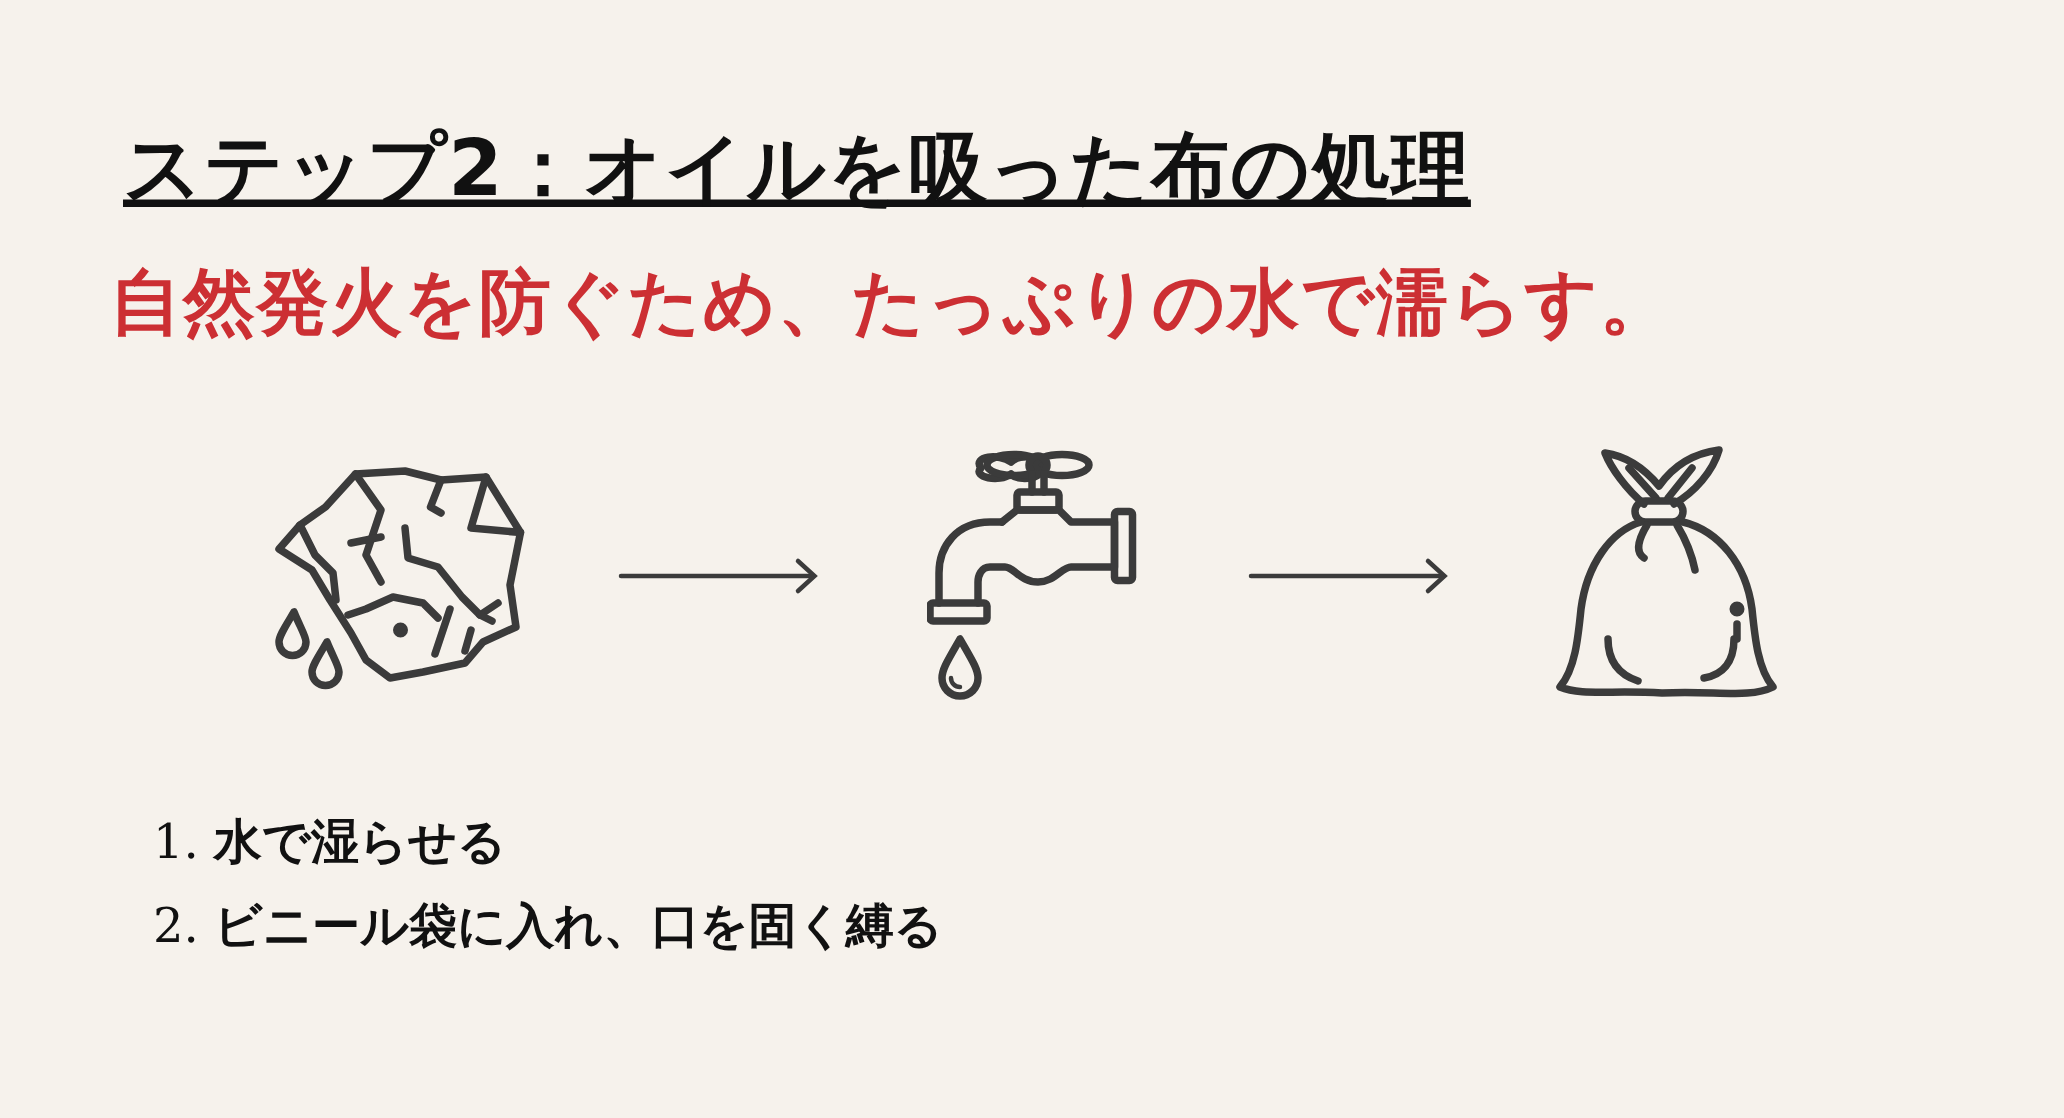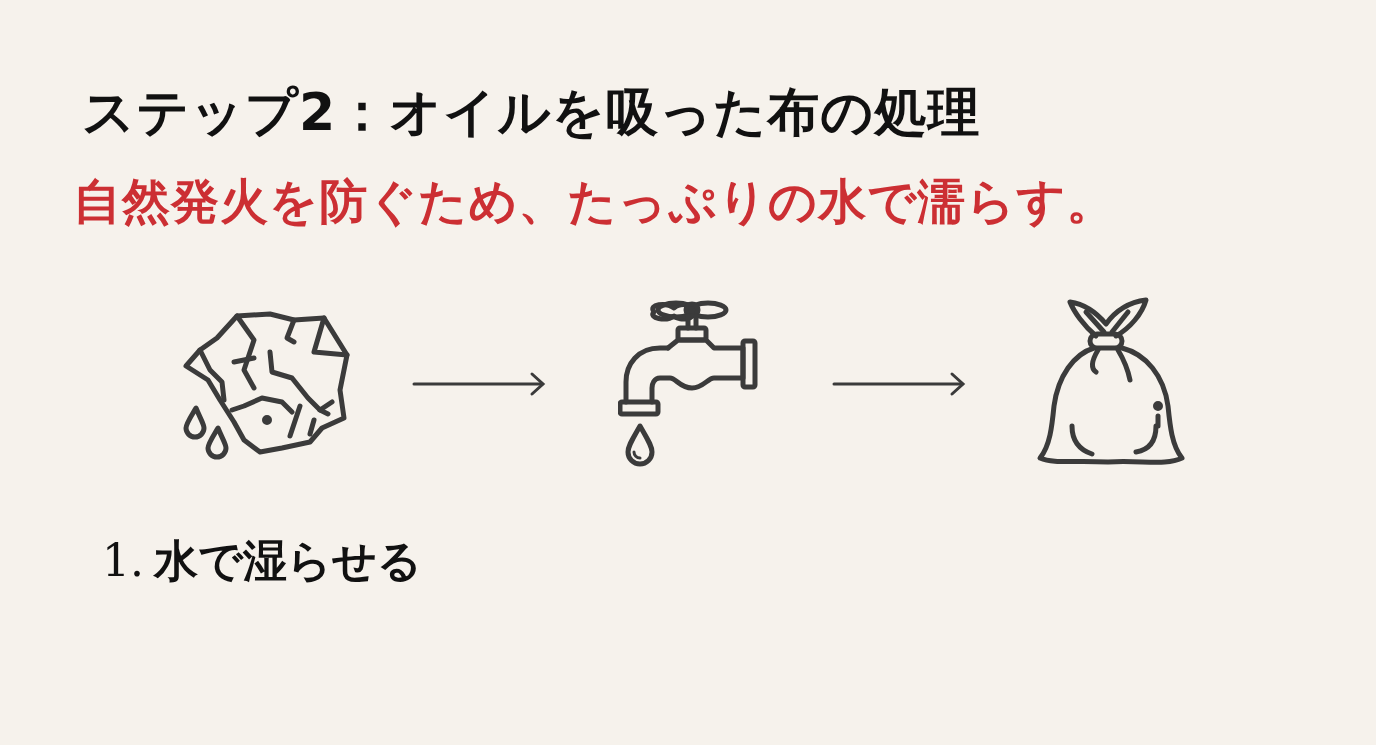--- a/index.html
+++ b/index.html
@@ -5,34 +5,34 @@
     html, body { margin: 0; padding: 0; }
     body {
       width: 1376px; height: 745px; overflow: hidden;
       background: #f6f2ec;
       font-family: "DejaVu Sans", sans-serif;
       position: relative;
     }
     .title {
       position: absolute; left: 82px; top: 78px;
       font-size: 52px; font-weight: bold; color: #111;
-      letter-spacing: 1px; white-space: nowrap;
+      letter-spacing: 1px; white-space: nowrap; text-decoration: underline;
     }
     .subtitle {
       position: absolute; left: 73px; top: 170px;
       font-size: 48px; font-weight: bold; color: #cc2f33;
       letter-spacing: 1px; white-space: nowrap;
     }
     .icon { position: absolute; }
     .steps {
       position: absolute; left: 102px; top: 533px;
       margin: 0; padding: 0; list-style: none;
     }
     .steps li {
-      font-size: 44px; font-weight: bold; color: #111;
+      font-size: 32px; font-weight: bold; color: #111;
       height: 56px; line-height: 56px; white-space: nowrap;
     }
     .steps .num { font-family: "DejaVu Serif", serif; font-weight: normal; margin-right: 10px; }
   </style>
 </head>
 <body>
 
 <div class="title">ステップ2：オイルを吸った布の処理</div>
 <div class="subtitle">自然発火を防ぐため、たっぷりの水で濡らす。</div>
 
@@ -91,13 +91,16 @@
   <path d="M38 130 C38 146 46 154 58 158"></path>
   <path d="M122 130 C122 146 114 154 102 156"></path>
   <circle cx="124" cy="110" r="2.5" fill="#3b3b3b"></circle>
   <line x1="124" y1="120" x2="124" y2="130"></line>
 </svg>
 
 <ol class="steps">
   <li>
     <span class="num">1.</span><span>水で湿らせる</span>
   </li>
+  <li>
+    <span class="num">2.</span><span>ビニール袋に入れ、口を固く縛る</span>
+  </li>
 </ol>
 
 </body></html>

